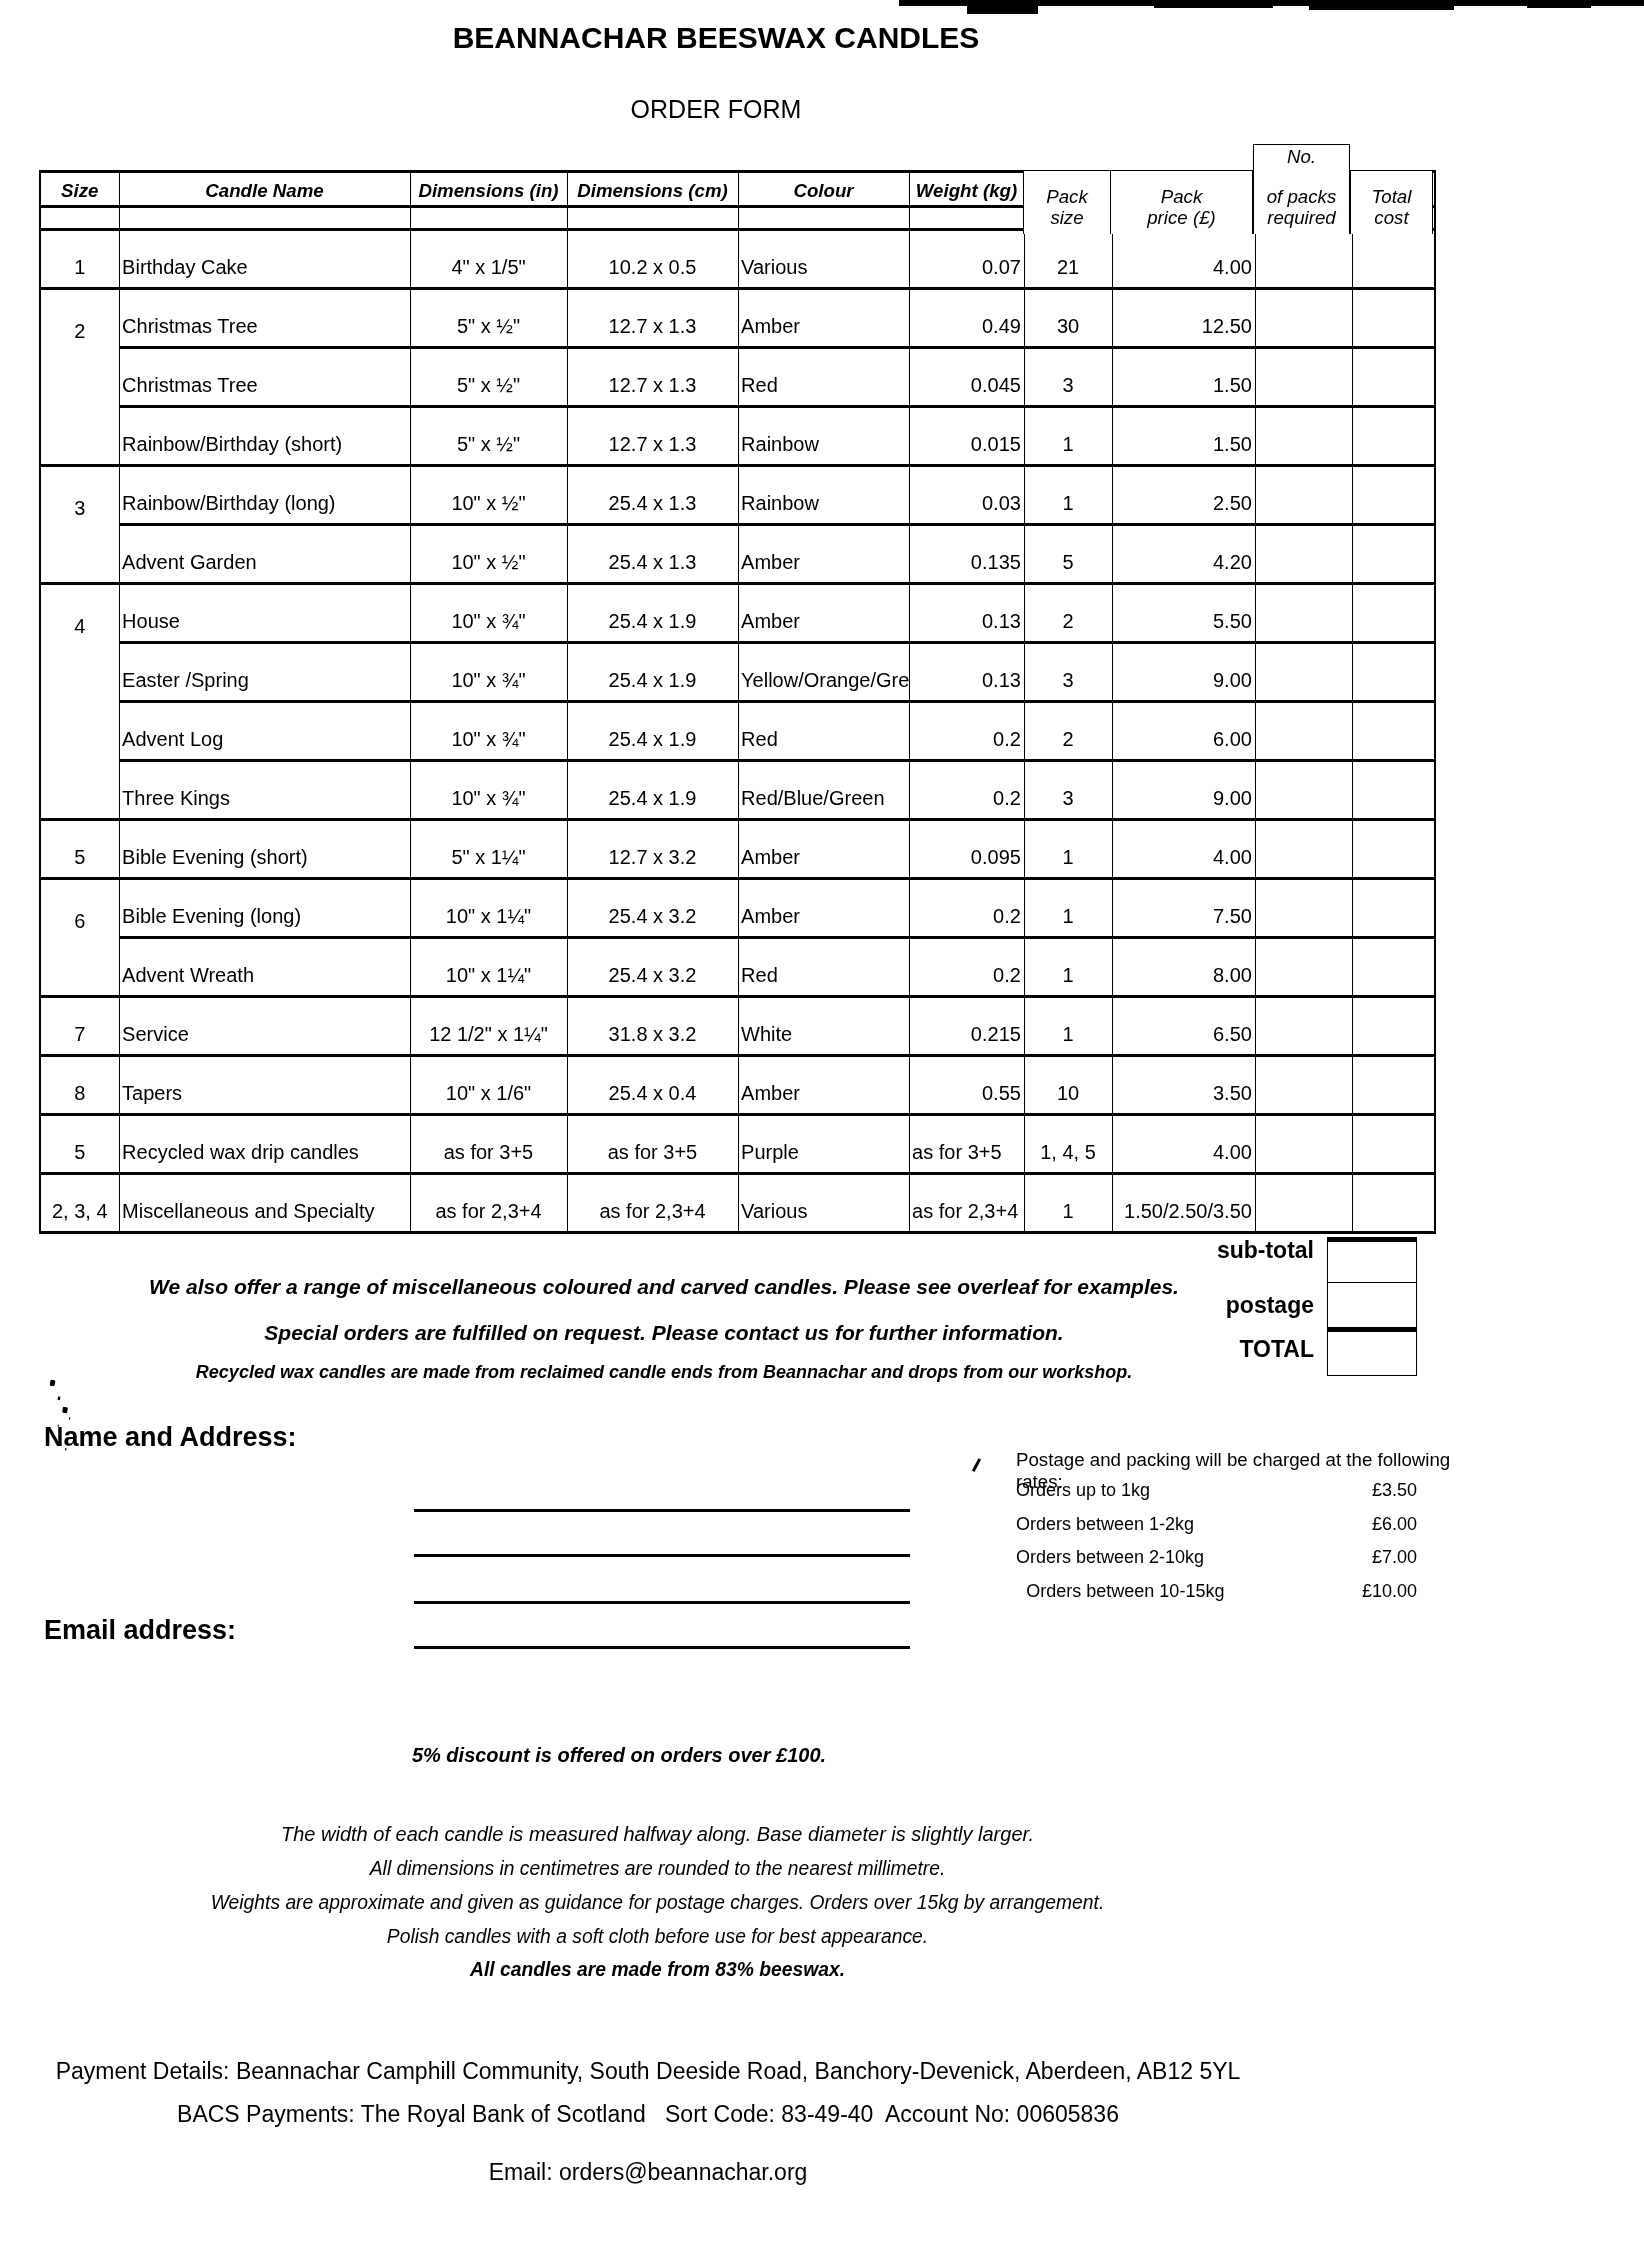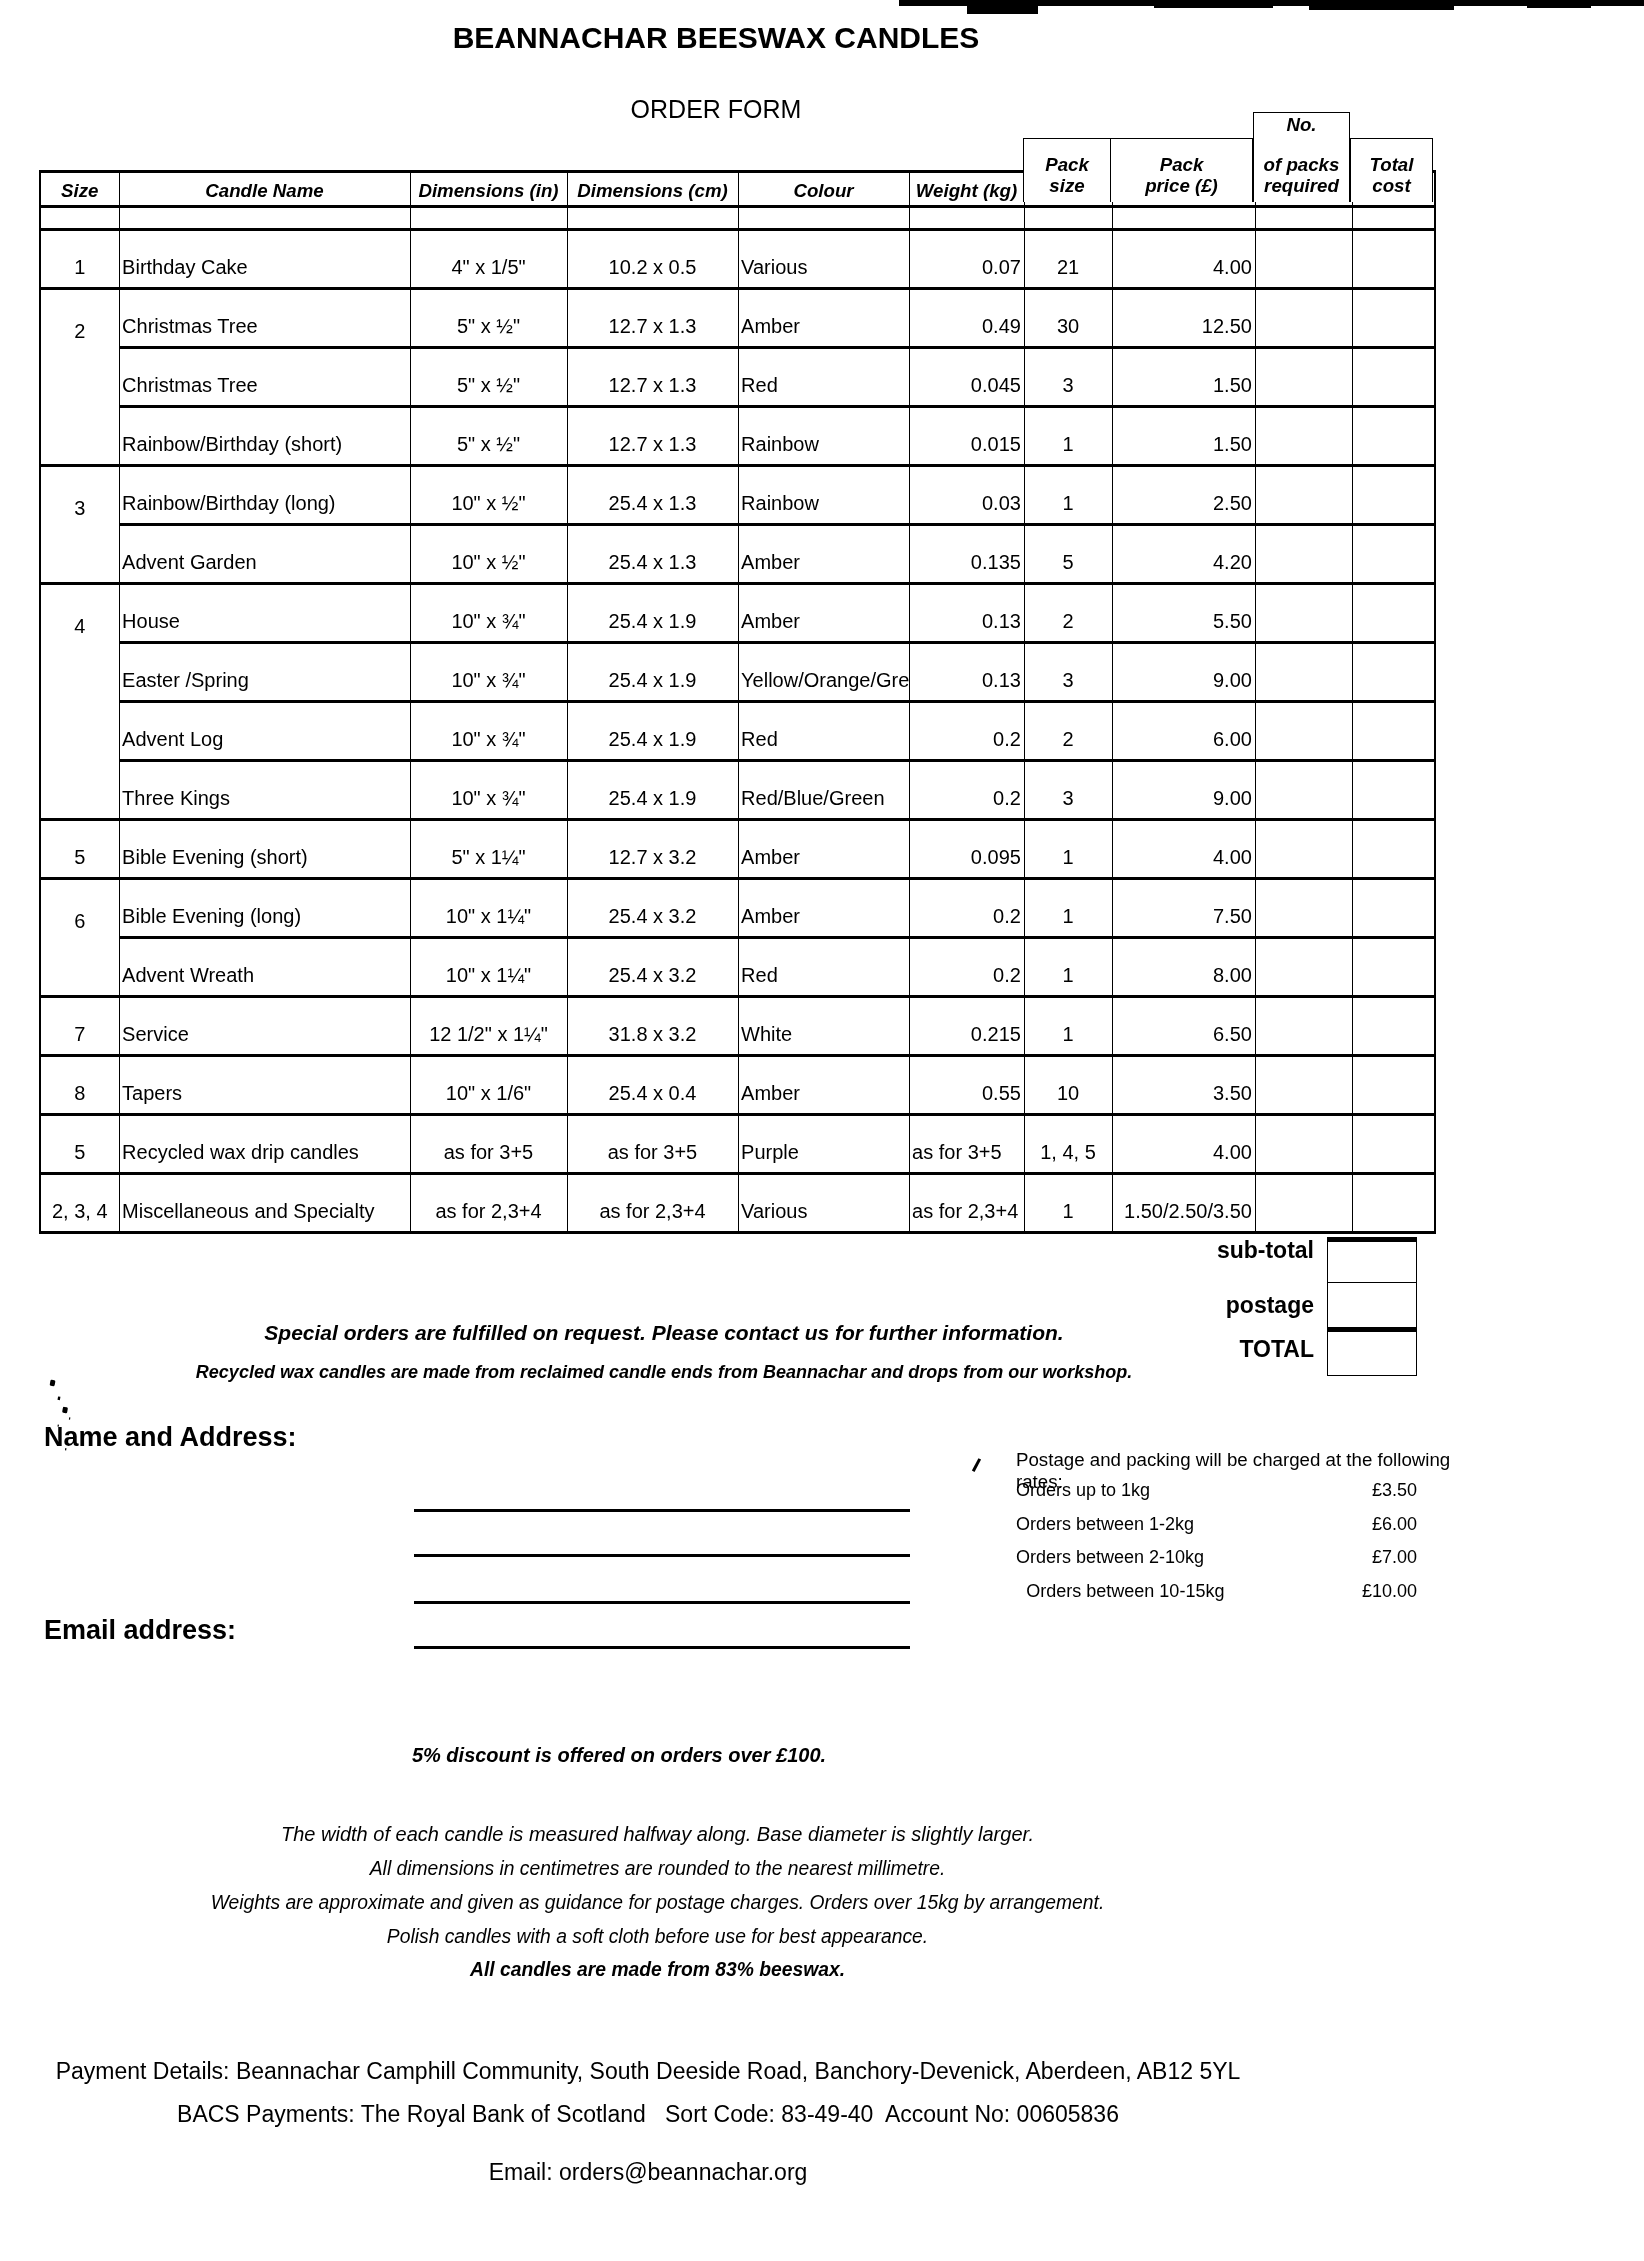--- a/index.html
+++ b/index.html
@@ -40,21 +40,21 @@
   .fit-xs{font-size:13px;}
   .fit-sm{font-size:16px;}
   .fit-md{font-size:17.4px;}
   .fit-asfor{font-size:17px;text-align:left;padding-left:3.9px;}
   .fit-xsp{font-size:16px;padding-right:5.2px;}
 
   
   .raise{position:absolute;background:#fff;border:1.9px solid #000;border-bottom:none;z-index:2;
          display:flex;flex-direction:column;justify-content:flex-end;align-items:center;
          padding-bottom:5.2px;box-sizing:border-box;text-align:center;
-         font-style:italic;font-weight:700;font-size:18.7px;line-height:1.15;}
+         font-style:italic;font-weight:400;font-size:18.7px;line-height:1.15;margin-top:32px;}
   .raise .topword{margin-bottom:auto;padding-top:1.3px;}
 
   
   .tot-box{position:absolute;left:1327px;width:90px;height:48px;background:#fff;
            border:1.9px solid #000;box-sizing:border-box;z-index:2;}
   .tot-label{position:absolute;right:330px;width:322px;text-align:right;font-weight:700;font-size:23px;}
 
   
   .note-c{position:absolute;left:0;width:1328px;text-align:center;font-style:italic;font-weight:700;}
 
@@ -348,20 +348,21 @@
       </tbody>
   </table>
 
   <div class="tot-label" style="top:1237px;">sub-total</div>
   <div class="tot-box" style="top:1237px;height:48px;border-top-width:5.8px;"></div>
   <div class="tot-label" style="top:1292px;">postage</div>
   <div class="tot-box" style="top:1282px;height:46px;"></div>
   <div class="tot-label" style="top:1336px;">TOTAL</div>
   <div class="tot-box" style="top:1327px;height:49px;border-top-width:5.8px;"></div>
 
+  <div class="note-c" style="top:1275px;font-size:21px;">We also offer a range of miscellaneous coloured and carved candles. Please see overleaf for examples.</div>
   <div class="note-c" style="top:1321px;font-size:21px;">Special orders are fulfilled on request. Please contact us for further information.</div>
   <div class="note-c" style="top:1362px;font-size:18px;">Recycled wax candles are made from reclaimed candle ends from Beannachar and drops from our workshop.</div>
 
   <div class="biglabel" style="top:1422px;">Name and Address:</div>
   <div class="fline" style="top:1509px;"></div>
   <div class="fline" style="top:1554px;"></div>
   <div class="fline" style="top:1601px;"></div>
   <div class="biglabel" style="top:1615px;">Email address:</div>
   <div class="fline" style="top:1646px;"></div>
 

